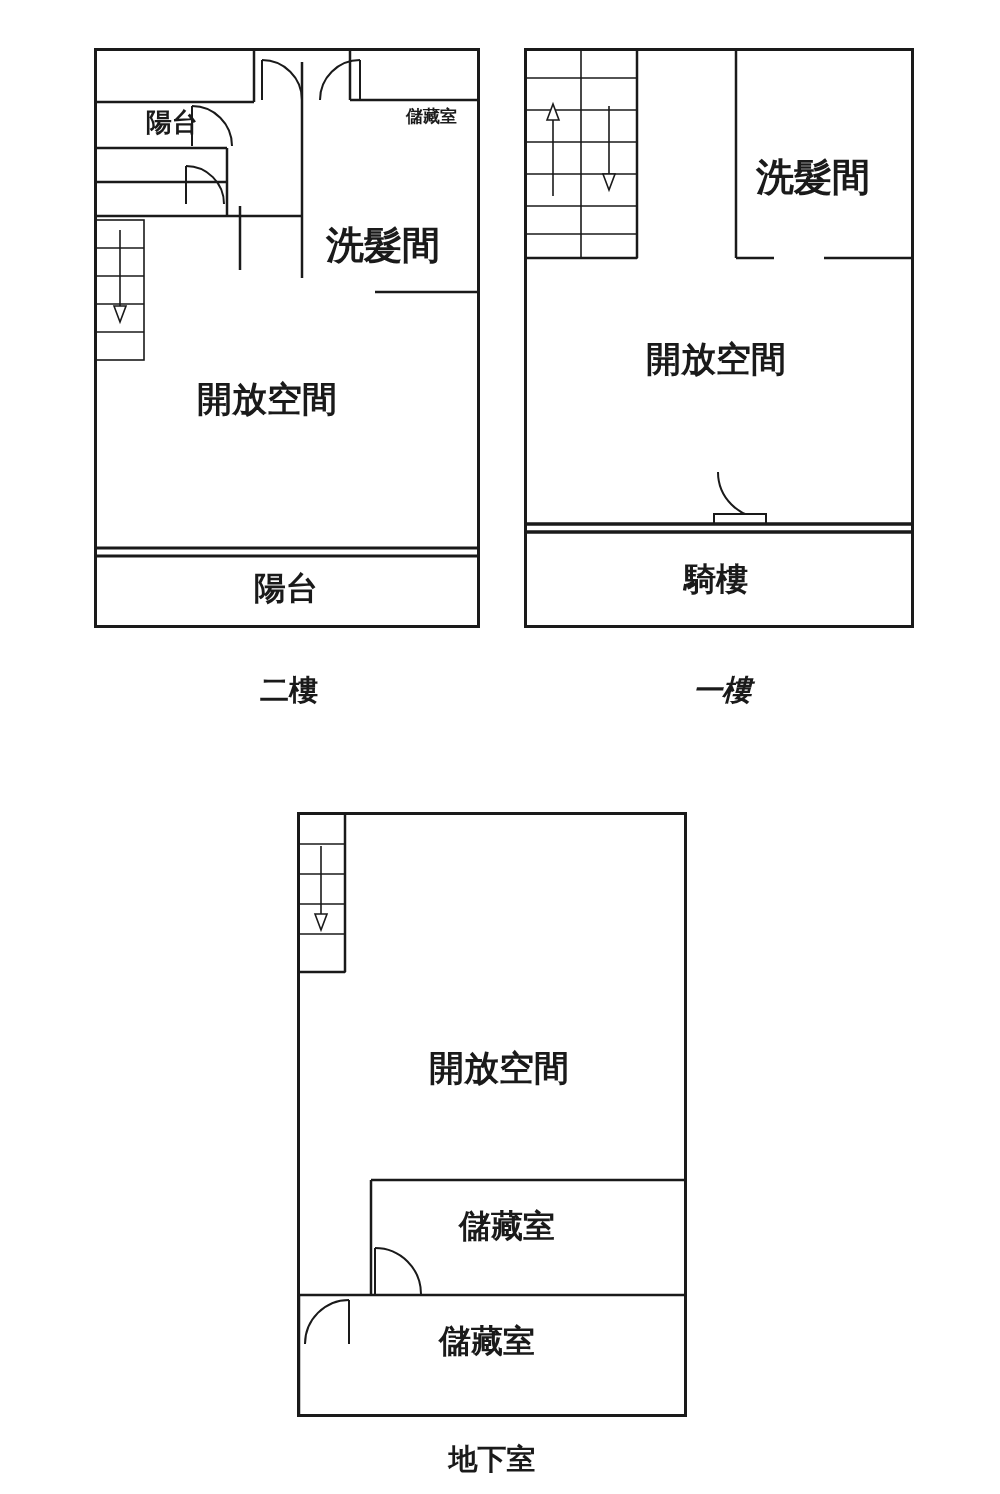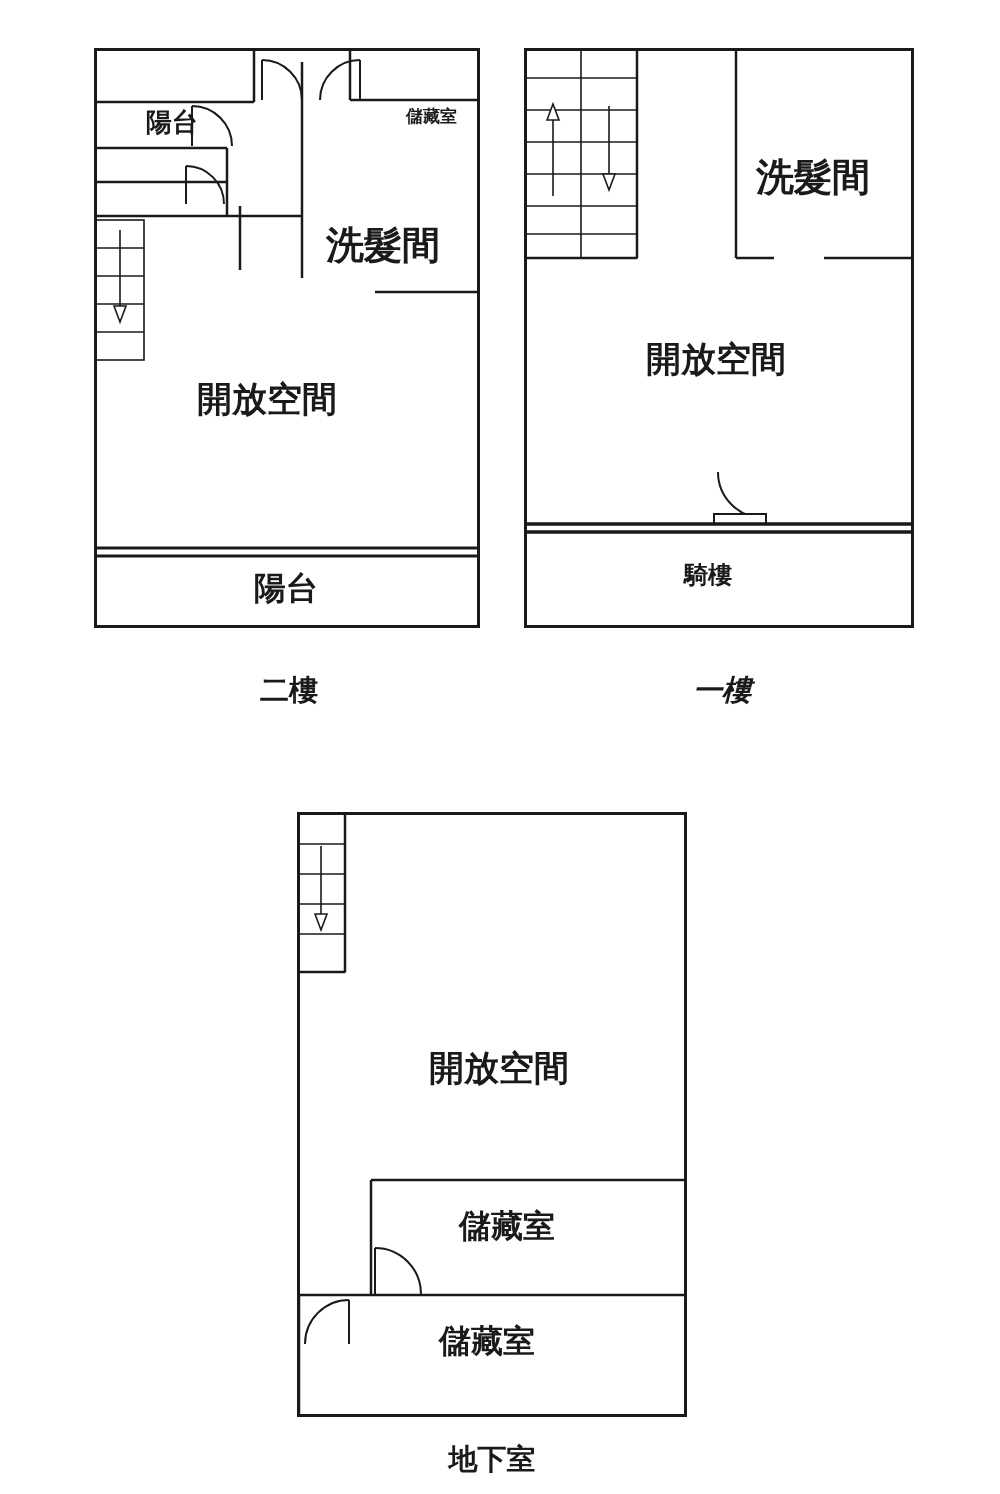--- a/index.html
+++ b/index.html
@@ -132,21 +132,21 @@
       <line x1="240" y1="470" x2="194" y2="470"></line>
     </g>
     <rect x="190" y="466" width="52" height="10" fill="#ffffff" stroke="#1a1a1a" stroke-width="2"></rect>
 
     <line x1="2" y1="476" x2="388" y2="476" stroke="#1a1a1a" stroke-width="3.5"></line>
     <line x1="2" y1="484" x2="388" y2="484" stroke="#1a1a1a" stroke-width="3.5"></line>
   </svg>
 
   <div class="room-label" style="left:232px;top:110px;font-size:38px;">洗髮間</div>
   <div class="room-label" style="left:122px;top:293px;font-size:35px;">開放空間</div>
-  <div class="room-label" style="left:160px;top:515px;font-size:24px;">騎樓</div>
+  <div class="room-label" style="left:160px;top:515px;font-size:32px;">騎樓</div>
 </div>
 
 <div class="floor-caption" style="left:622px;top:671px;width:200px;font-style:italic;">一樓</div>
 
 <div class="plan" id="basement">
   <svg width="390" height="605" viewBox="0 0 390 605" style="position:absolute;left:0;top:0;">
     <rect x="1.5" y="1.5" width="387" height="602" fill="none" stroke="#1a1a1a" stroke-width="3"></rect>
 
     <line x1="48" y1="2" x2="48" y2="160" stroke="#1a1a1a" stroke-width="2.5"></line>
     <line x1="2" y1="160" x2="48" y2="160" stroke="#1a1a1a" stroke-width="2.5"></line>

